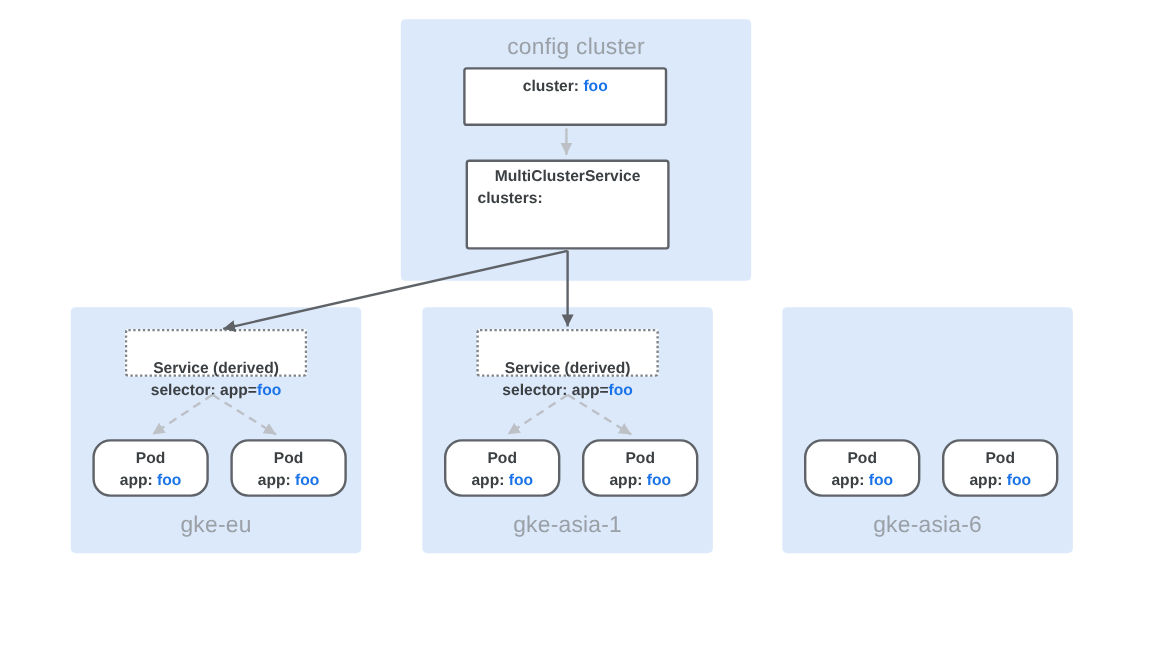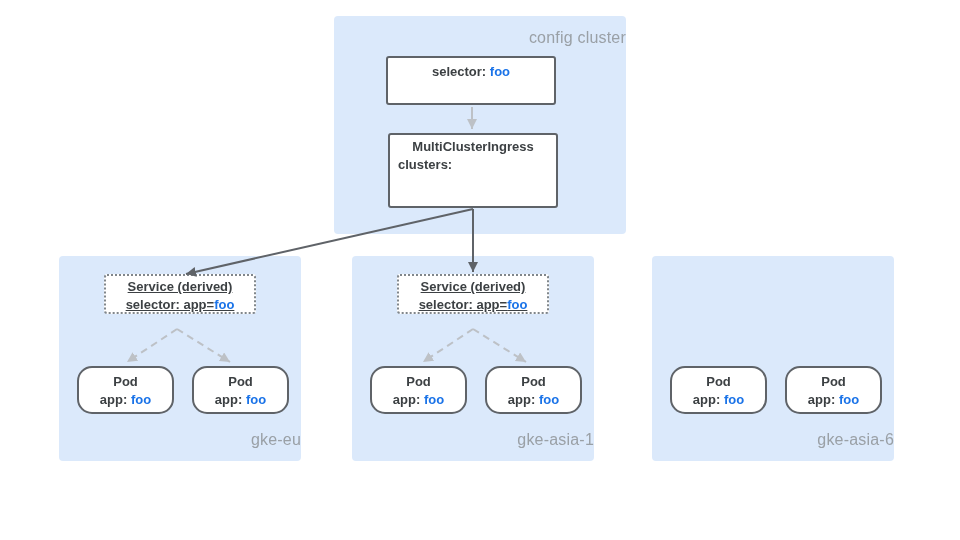--- a/index.html
+++ b/index.html
@@ -17,23 +17,23 @@
     border-radius: 4px;
   }
   .cluster.config { left: 334px; top: 16px;  width: 292px; height: 218px; }
   .cluster.eu     { left: 59px;  top: 256px; width: 242px; height: 205px; }
   .cluster.asia1  { left: 352px; top: 256px; width: 242px; height: 205px; }
   .cluster.asia2  { left: 652px; top: 256px; width: 242px; height: 205px; }
 
   .cluster-label {
     position: absolute;
     left: 0; right: 0;
-    text-align: right;
+    text-align: center;
     color: var(--text-muted, #9aa0a6);
-    font-size: 16px;
+    font-size: 19px;
     letter-spacing: 0.2px;
   }
   .cluster.config .cluster-label { top: 13px; }
   .cluster-label.bottom { bottom: 12px; }
 
   .node {
     position: absolute;
     box-sizing: border-box;
     background: var(--node-bg, #ffffff);
     border: 2px solid var(--node-border, #5f6368);
@@ -51,21 +51,21 @@
     left: 54px; top: 117px; width: 170px; height: 75px;
     padding: 3px 0 0 8px;
   }
   .node.mcs .title { text-align: center; padding-right: 8px; }
   .node.mcs .item  { padding-left: 6px; }
 
   .node.service {
     left: 45px; top: 18px; width: 152px; height: 40px;
     border-style: dotted;
     border-color: var(--dotted-border, #80868b);
-    text-align: center; padding-top: 2px; text-decoration: underline;
+    text-align: center; padding-top: 22px;
   }
   .node.pod {
     top: 110px; width: 97px; height: 48px;
     text-align: center; padding-top: 5px; border-radius: 15px;
   }
   .node.pod.p1 { left: 18px; }
   .node.pod.p2 { left: 133px; }
 
   .blue { color: var(--accent-blue, #1a73e8); margin-top: 40px; }
 
@@ -82,25 +82,25 @@
 </style>
 </head>
 <body>
 
 <div class="canvas">
 
   <div class="cluster config">
     <div class="cluster-label">config cluster</div>
 
     <div class="node mci">
-      <div class="line"><span>selector: </span><span class="blue">foo</span></div>
+      <div class="line"><span>cluster: </span><span class="blue">foo</span></div>
     </div>
 
     <div class="node mcs">
-      <div class="line title">MultiClusterIngress</div>
+      <div class="line title">MultiClusterService</div>
       <div class="line">clusters:</div>
     </div>
   </div>
 
   <div class="cluster eu">
     <div class="node service">
       <div class="line">Service (derived)</div>
       <div class="line"><span>selector: app=</span><span class="blue">foo</span></div>
     </div>
     <div class="node pod p1">

